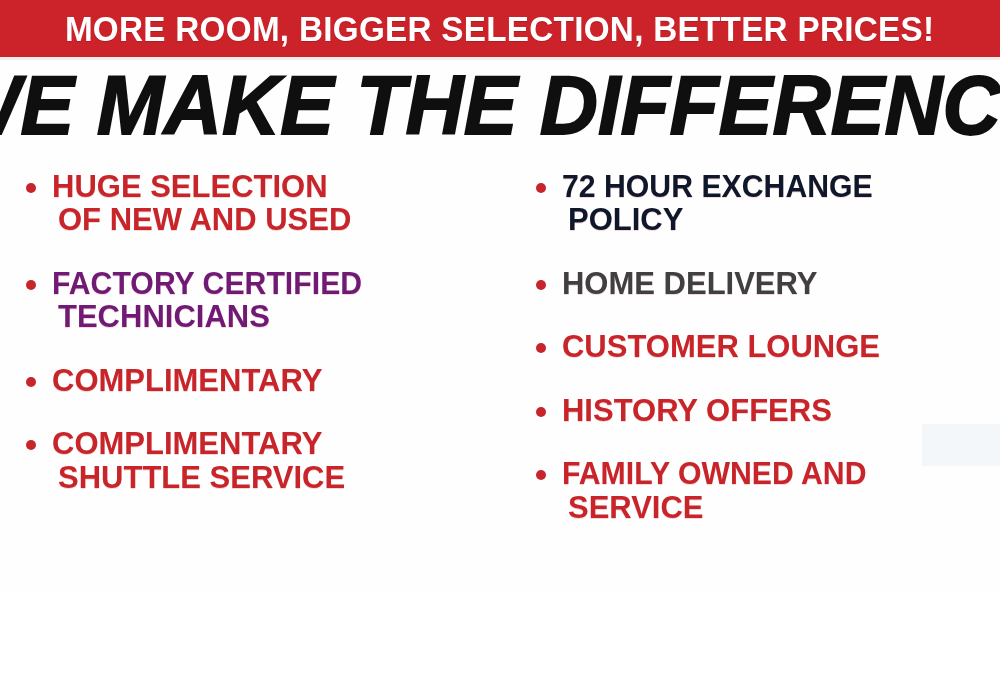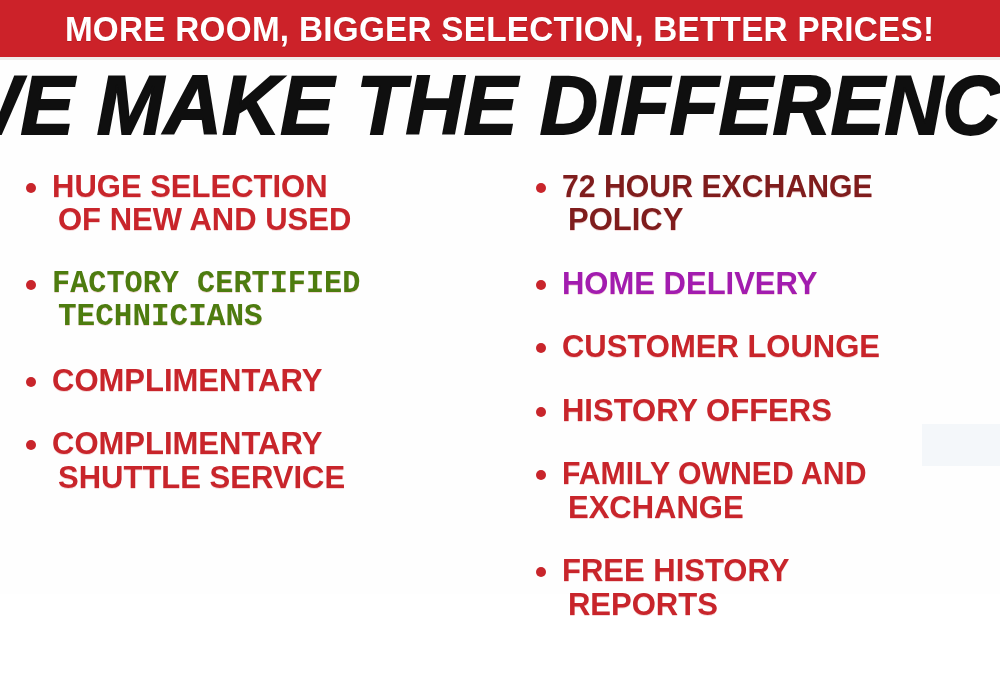--- a/index.html
+++ b/index.html
@@ -178,55 +178,51 @@
     <span class="headline" style="color: rgb(15, 15, 15); -webkit-text-stroke: 1.6px rgb(15, 15, 15);">WE MAKE THE DIFFERENCE</span>
   </div>
 
   <div class="columns">
     <div class="column col-left">
       <ul class="bullet-list">
           <li class="bullet-item two-line" style="color: rgb(200, 37, 43);">
             <span class="bullet-line">HUGE SELECTION</span>
             <span class="bullet-line indent">OF NEW AND USED</span>
           </li>
-          <li class="bullet-item two-line" style="color: #4d7c0f; font-family: Liberation Mono, monospace;">
+          <li class="bullet-item two-line" style="color: #701a75;">
             <span class="bullet-line condense">FACTORY CERTIFIED</span>
             <span class="bullet-line indent">TECHNICIANS</span>
           </li>
           <li class="bullet-item two-line" style="color: rgb(200, 37, 43);">
             <span class="bullet-line">COMPLIMENTARY</span>
           </li>
           <li class="bullet-item two-line" style="color: rgb(200, 37, 43);">
             <span class="bullet-line">COMPLIMENTARY</span>
             <span class="bullet-line indent">SHUTTLE SERVICE</span>
           </li>
         </ul>
     </div>
     <div class="column col-right">
       <ul class="bullet-list">
-          <li class="bullet-item two-line" style="color: #7f1d1d;">
+          <li class="bullet-item two-line" style="color: #0f172a;">
             <span class="bullet-line condense">72 HOUR EXCHANGE</span>
             <span class="bullet-line indent">POLICY</span>
           </li>
-          <li class="bullet-item" style="color: #a21caf;">
+          <li class="bullet-item" style="color: #404040;">
             <span class="bullet-line">HOME DELIVERY</span>
           </li>
           <li class="bullet-item two-line" style="color: rgb(200, 37, 43);">
             <span class="bullet-line">CUSTOMER LOUNGE</span>
           </li>
           <li class="bullet-item" style="color: rgb(200, 37, 43);">
             <span class="bullet-line">HISTORY OFFERS</span>
           </li>
           <li class="bullet-item two-line" style="color: rgb(200, 37, 43);">
             <span class="bullet-line condense">FAMILY OWNED AND</span>
-            <span class="bullet-line indent">EXCHANGE</span>
-          </li>
-          <li class="bullet-item two-line" style="color: rgb(200, 37, 43);">
-            <span class="bullet-line">FREE HISTORY</span>
-            <span class="bullet-line indent">REPORTS</span>
+            <span class="bullet-line indent">SERVICE</span>
           </li>
         </ul>
     </div>
   </div>
 
   <div class="scan-artifact"></div>
   <div class="scan-artifact-2"></div>
 
 </div>
 

